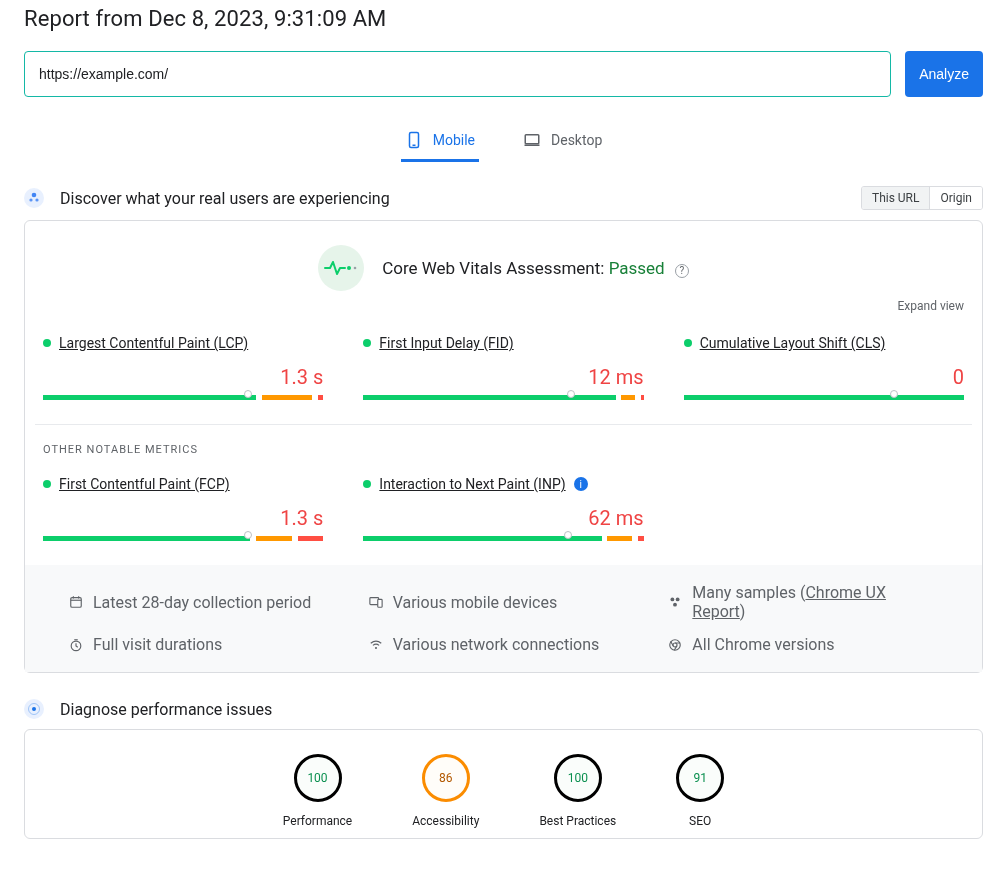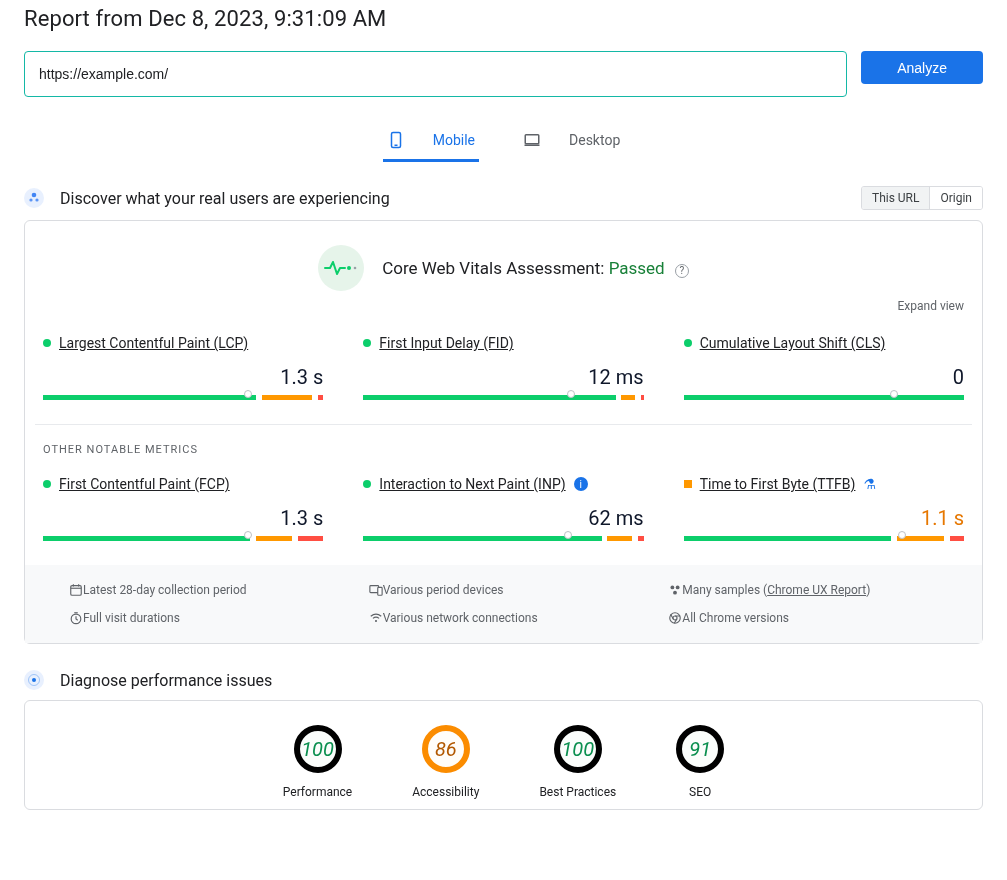--- a/index.html
+++ b/index.html
@@ -19,28 +19,28 @@
     padding: 0 14px;
     font-size: 14px;
     height: 46px;
     color: #202124;
   }
   .analyze-btn {
     background: #1a73e8;
     color: #fff;
     border: none;
     border-radius: 4px;
-    padding: 0 36px;
+    padding: 0 14px;
     font-size: 14px;
-    height: 33px;
+    height: 46px;
     cursor: pointer;
   }
   .tabs { display: flex; justify-content: center; gap: 40px; margin-bottom: 24px; }
   .tab {
-    display: flex; align-items: center; gap: 28px;
+    display: flex; align-items: center; gap: 10px;
     padding: 8px 4px 10px 4px; font-size: 14px; cursor: pointer;
     color: #5f6368; border-bottom: 3px solid transparent;
   }
   .tab.active { color: #1a73e8; border-bottom-color: #1a73e8; }
   .tab svg { width: 18px; height: 18px; }
   .tab:not(.active) svg { stroke: #5f6368; fill: none; }
   .tab.active svg { stroke: #1a73e8; fill: none; }
 
   .section-head { display: flex; align-items: center; justify-content: space-between; margin-bottom: 10px; text-align: right; }
   .section-left { display: flex; align-items: center; gap: 16px; }
@@ -73,49 +73,49 @@
   .metric { padding-bottom: 24px; }
   .metric .label-row { display:flex; align-items:center; gap:8px; margin-bottom: 14px; font-size:14px; }
   .dot { width:8px; height:8px; border-radius:50%; display:inline-block; }
   .dot.green { background:#0cce6b; }
   .sq { width:8px; height:8px; display:inline-block; background:#ff9800; }
   .metric-name { text-decoration: underline; text-decoration-color:#202124; color:#202124; cursor:pointer; }
   .info-badge { width:14px; height:14px; border-radius:50%; background:#1a73e8; color:#fff; font-size:10px; display:inline-flex; align-items:center; justify-content:center; }
   .flask { color:#1a73e8; font-size:14px; }
 
   .value-row { text-align:right; font-size:20px; margin-bottom: 6px; }
-  .val-green { color:#0f172a; }
+  .val-green { color:#ef4444; }
   .val-orange { color:#e67700; }
 
   .bar { position:relative; height:5px; background:#0cce6b; display:flex; }
   .bar .seg { height:5px; }
   .seg.gap { width:3px; background:#fff; }
   .seg.green { background:#0cce6b; }
   .seg.orange { background:#ff9800; }
   .seg.red { background:#ff4e42; }
   .bar .pointer {
     position:absolute; top:-5px; width:8px; height:8px; background:#fff;
     border:1px solid #bdc1c6; border-radius:50%;
   }
 
   .hr { border-top:1px solid #e8eaed; margin: 0 -8px 18px -8px; }
   .subhead { font-size:11px; letter-spacing:1px; color:#5f6368; margin-bottom: 4px; }
 
   .meta-box { background:#f8f9fa; margin: 0 -18px; padding: 18px 44px; }
   .meta-grid { display:grid; grid-template-columns: repeat(3, 1fr); row-gap: 14px; column-gap: 30px; }
-  .meta-item { display:flex; align-items:center; font-size:12px; color:#5f6368; }
+  .meta-item { display:flex; align-items:center; gap:10px; font-size:16px; color:#5f6368; }
   .meta-item a { color:#5f6368; text-decoration: underline; }
   .meta-icon { width:14px; height:14px; flex-shrink:0; }
 
   .gauges { display:flex; justify-content:center; gap: 60px; padding: 24px 0 10px 0; }
   .gauge { display:flex; flex-direction:column; align-items:center; gap:12px; }
   .ring {
-    width: 48px; height: 48px; border-radius:50%; border:6px solid #000000;
-    display:flex; align-items:center; justify-content:center; font-size:20px;
-    color:#0a8f4f; background:#e6f4ea33;font-style:italic;
+    width: 48px; height: 48px; border-radius:50%; border:3px solid #000000;
+    display:flex; align-items:center; justify-content:center; font-size:12px;
+    color:#0a8f4f; background:#e6f4ea33;
   }
   .ring.orange { border-color:#fb8c00; color:#b25800; background:#fff3e033; }
   .gauge-label { font-size:12px; color:#202124; }
 </style>
 </head>
 <body>
 
 <h1 class="report-title">Report from Dec 8, 2023, 9:31:09 AM</h1>
 
 <div class="url-row">
@@ -245,55 +245,39 @@
         <div class="value-row val-green">62 ms</div>
         <div class="bar">
           <div class="seg green" style="width: 85%;"></div>
           <div class="seg gap" style="width: 2%;"></div>
           <div class="seg orange" style="width: 9%;"></div>
           <div class="seg gap" style="width: 2%;"></div>
           <div class="seg red" style="width: 2%;"></div>
           <div class="pointer" style="left: calc(73% - 4px);"></div>
         </div>
       </div>
-      <div class="metric">
-        <div class="label-row">
-          <span class="sq"></span>
-          <span class="metric-name">Time to First Byte (TTFB)</span>
-          <span class="flask">⚗</span>
-        </div>
-        <div class="value-row val-orange">1.1 s</div>
-        <div class="bar">
-          <div class="seg green" style="width: 74%;"></div>
-          <div class="seg gap" style="width: 2%;"></div>
-          <div class="seg orange" style="width: 17%;"></div>
-          <div class="seg gap" style="width: 2%;"></div>
-          <div class="seg red" style="width: 5%;"></div>
-          <div class="pointer" style="left: calc(78% - 4px);"></div>
-        </div>
-      </div>
     </div>
 
   <div class="meta-box">
     <div class="meta-grid">
       <div class="meta-item">
         <svg class="meta-icon" viewBox="0 0 16 16" fill="none" stroke="#5f6368" stroke-width="1.3">
             <rect x="2" y="3" width="12" height="11" rx="1.5"></rect>
             <line x1="2" y1="6" x2="14" y2="6"></line>
             <line x1="5" y1="1.5" x2="5" y2="4"></line>
             <line x1="11" y1="1.5" x2="11" y2="4"></line>
           </svg>
         <span>Latest 28-day collection period</span>
       </div>
       <div class="meta-item">
         <svg class="meta-icon" viewBox="0 0 16 16" fill="none" stroke="#5f6368" stroke-width="1.3">
             <rect x="1" y="3" width="10" height="8" rx="1"></rect>
             <rect x="10" y="5" width="5" height="9" rx="1" fill="#fff"></rect>
           </svg>
-        <span>Various period devices</span>
+        <span>Various mobile devices</span>
       </div>
       <div class="meta-item">
         <svg class="meta-icon" viewBox="0 0 16 16" fill="#5f6368">
             <circle cx="5" cy="5" r="2.2"></circle>
             <circle cx="11" cy="5" r="2.2"></circle>
             <circle cx="8" cy="11" r="2.2"></circle>
           </svg>
         <span>
           <span>Many samples (</span><a href="#">Chrome UX Report</a><span>)</span>
         </span>

